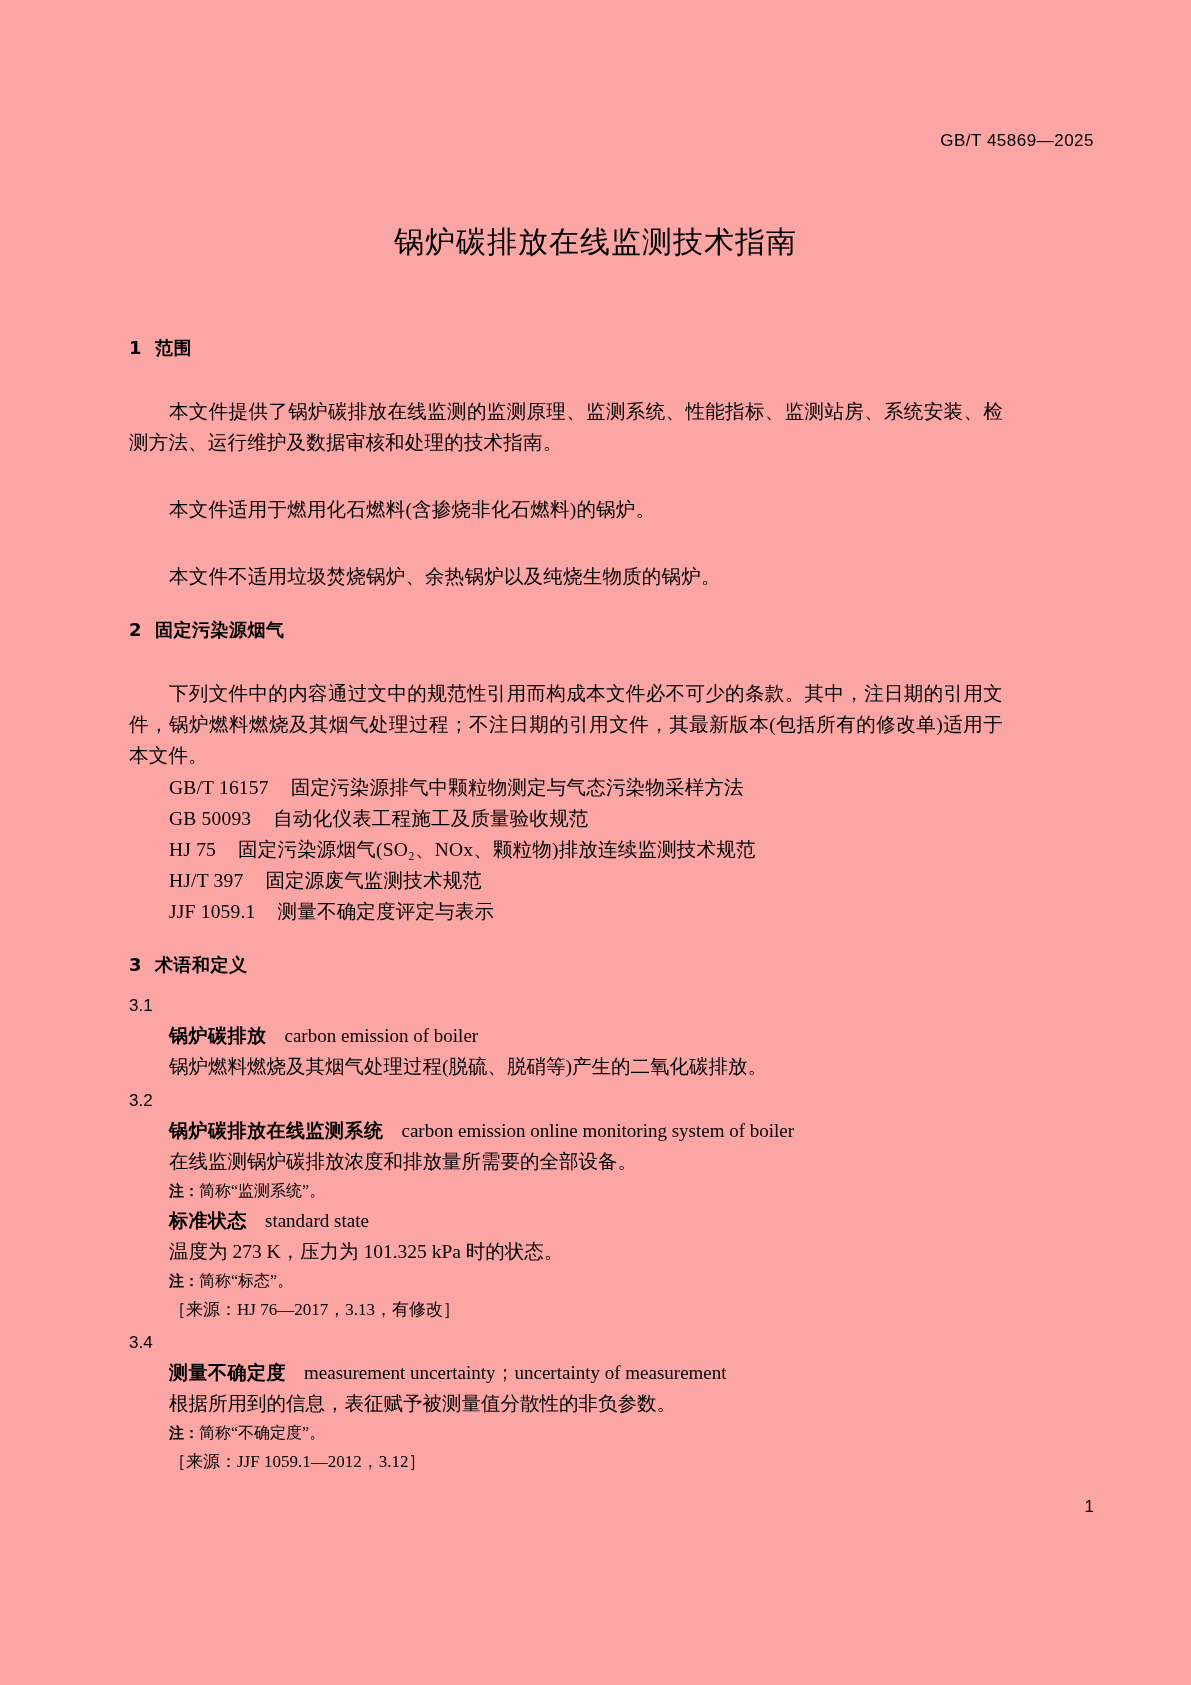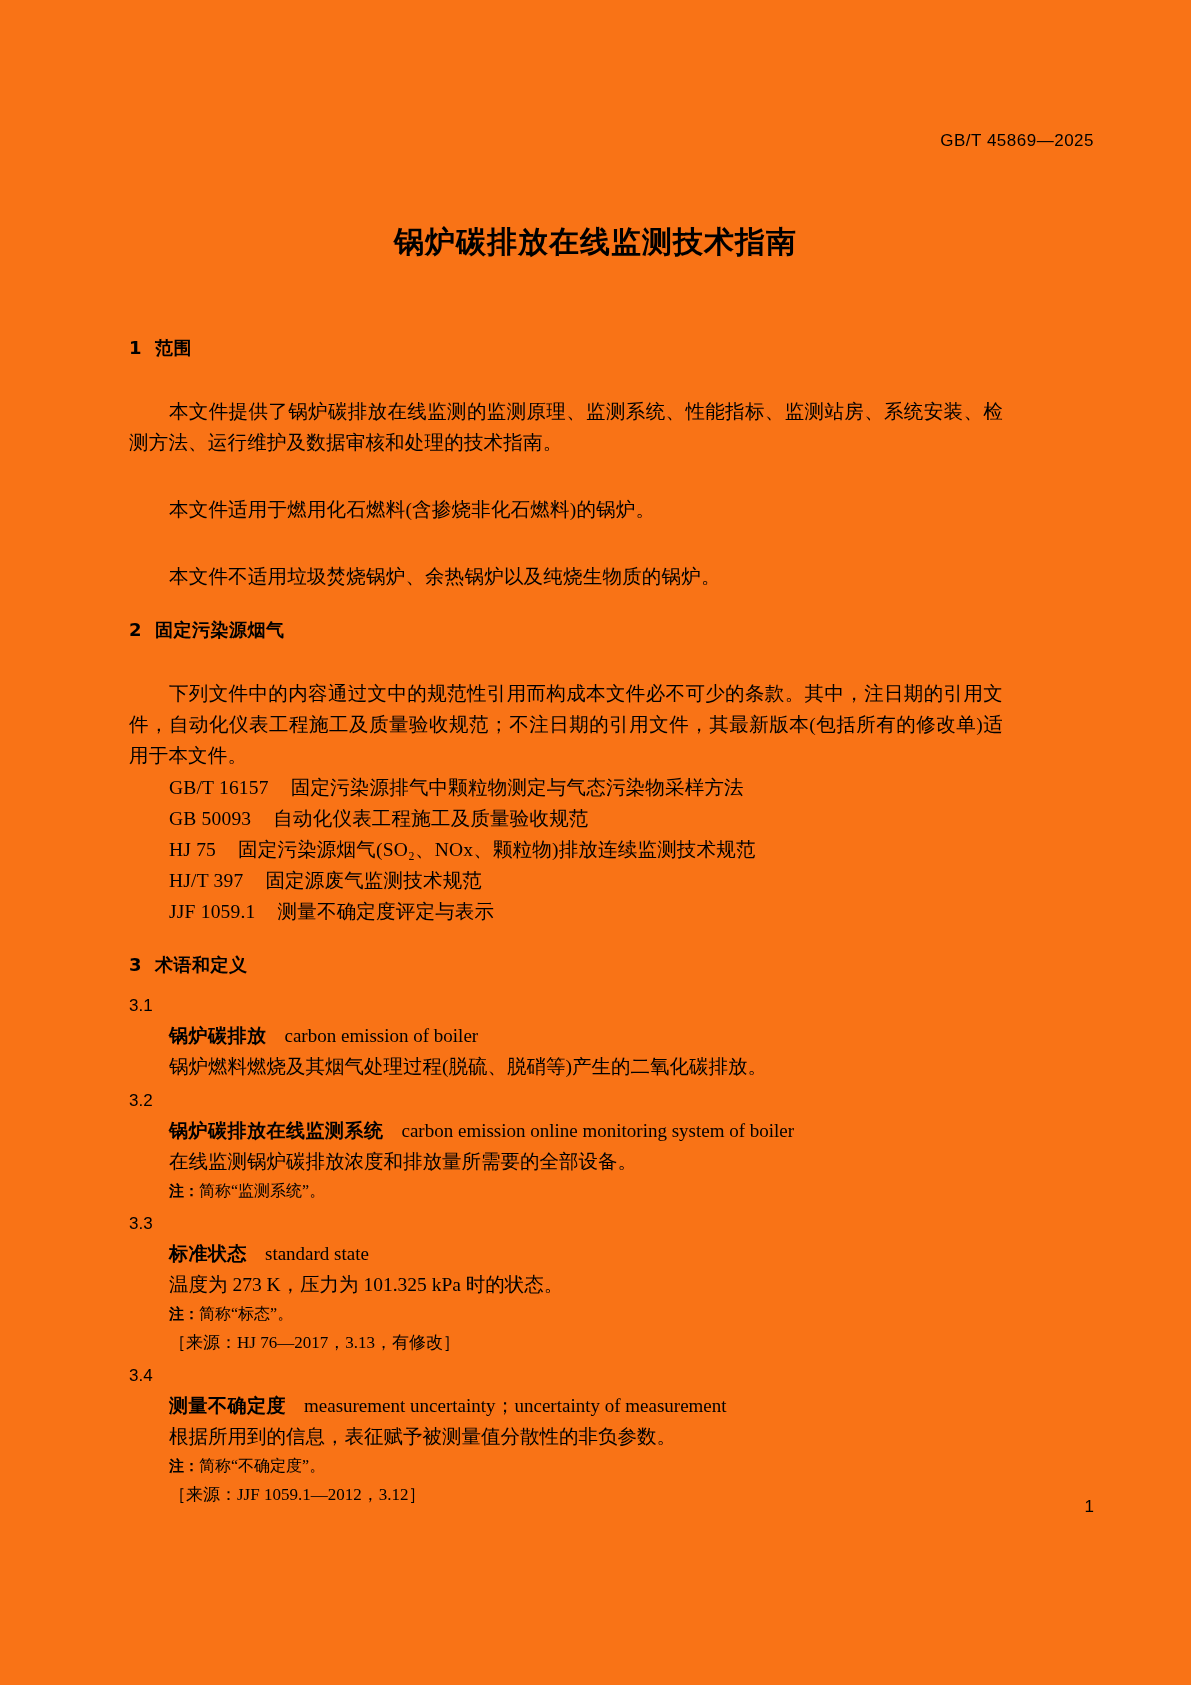--- a/index.html
+++ b/index.html
@@ -4,42 +4,42 @@
 <style>
   html, body {
     margin: 0;
     padding: 0;
     background: #ffffff;
   }
   .page {
     position: relative;
     width: 1191px;
     height: 1685px;
-    background: #f97316;
+    background: #fca5a5;
     font-family: "Liberation Serif", "DejaVu Serif", serif;
     color: #000000;
     overflow: hidden;
   }
   .header {
     position: absolute;
     top: 131px;
     right: 97px;
     font-family: "Liberation Sans", sans-serif;
     font-size: 17px;
     letter-spacing: 0.5px;
     color: #000;
   }
   .doc-title {
     position: absolute;
     top: 222px;
     left: 0;
     width: 1191px;
     text-align: center;
     font-family: "DejaVu Sans", sans-serif;
-    font-weight: bold;
+    font-weight: normal;
     font-size: 30px;
     letter-spacing: 1px;
   }
   .body-area {
     position: absolute;
     top: 310px;
     left: 129px;
     width: 874px;
   }
   .clause-head {
@@ -144,21 +144,21 @@
     <div class="clause-head">
       <span class="num">1</span><span>范围</span>
     </div>
     <p class="para indent">本文件提供了锅炉碳排放在线监测的监测原理、监测系统、性能指标、监测站房、系统安装、检测方法、运行维护及数据审核和处理的技术指南。</p>
     <p class="para indent">本文件适用于燃用化石燃料(含掺烧非化石燃料)的锅炉。</p>
     <p class="para indent">本文件不适用垃圾焚烧锅炉、余热锅炉以及纯烧生物质的锅炉。</p>
 
     <div class="clause-head">
       <span class="num">2</span><span>固定污染源烟气</span>
     </div>
-    <p class="para indent">下列文件中的内容通过文中的规范性引用而构成本文件必不可少的条款。其中，注日期的引用文件，自动化仪表工程施工及质量验收规范；不注日期的引用文件，其最新版本(包括所有的修改单)适用于本文件。</p>
+    <p class="para indent">下列文件中的内容通过文中的规范性引用而构成本文件必不可少的条款。其中，注日期的引用文件，锅炉燃料燃烧及其烟气处理过程；不注日期的引用文件，其最新版本(包括所有的修改单)适用于本文件。</p>
 
     <div class="ref-line">
       <span class="code">GB/T 16157</span><span class="gap"></span><span>固定污染源排气中颗粒物测定与气态污染物采样方法</span>
     </div>
     <div class="ref-line">
       <span class="code">GB 50093</span><span class="gap"></span><span>自动化仪表工程施工及质量验收规范</span>
     </div>
     <div class="ref-line">
       <span class="code">HJ 75</span><span class="gap"></span><span>固定污染源烟气(SO₂、NOx、颗粒物)排放连续监测技术规范</span>
     </div>
@@ -181,21 +181,20 @@
 
     <div class="subnum">3.2</div>
     <div class="term-line">
       <span class="term-cn">锅炉碳排放在线监测系统</span><span class="term-en">carbon emission online monitoring system of boiler</span>
     </div>
     <div class="term-def">在线监测锅炉碳排放浓度和排放量所需要的全部设备。</div>
     <div class="note">
       <b>注：</b><span>简称“监测系统”。</span>
     </div>
 
-    <div class="subnum">3.3</div>
     <div class="term-line">
       <span class="term-cn">标准状态</span><span class="term-en">standard state</span>
     </div>
     <div class="term-def">温度为 273 K，压力为 101.325 kPa 时的状态。</div>
     <div class="note">
       <b>注：</b><span>简称“标态”。</span>
     </div>
     <div class="source">［来源：HJ 76—2017，3.13，有修改］</div>
 
     <div class="subnum">3.4</div>

